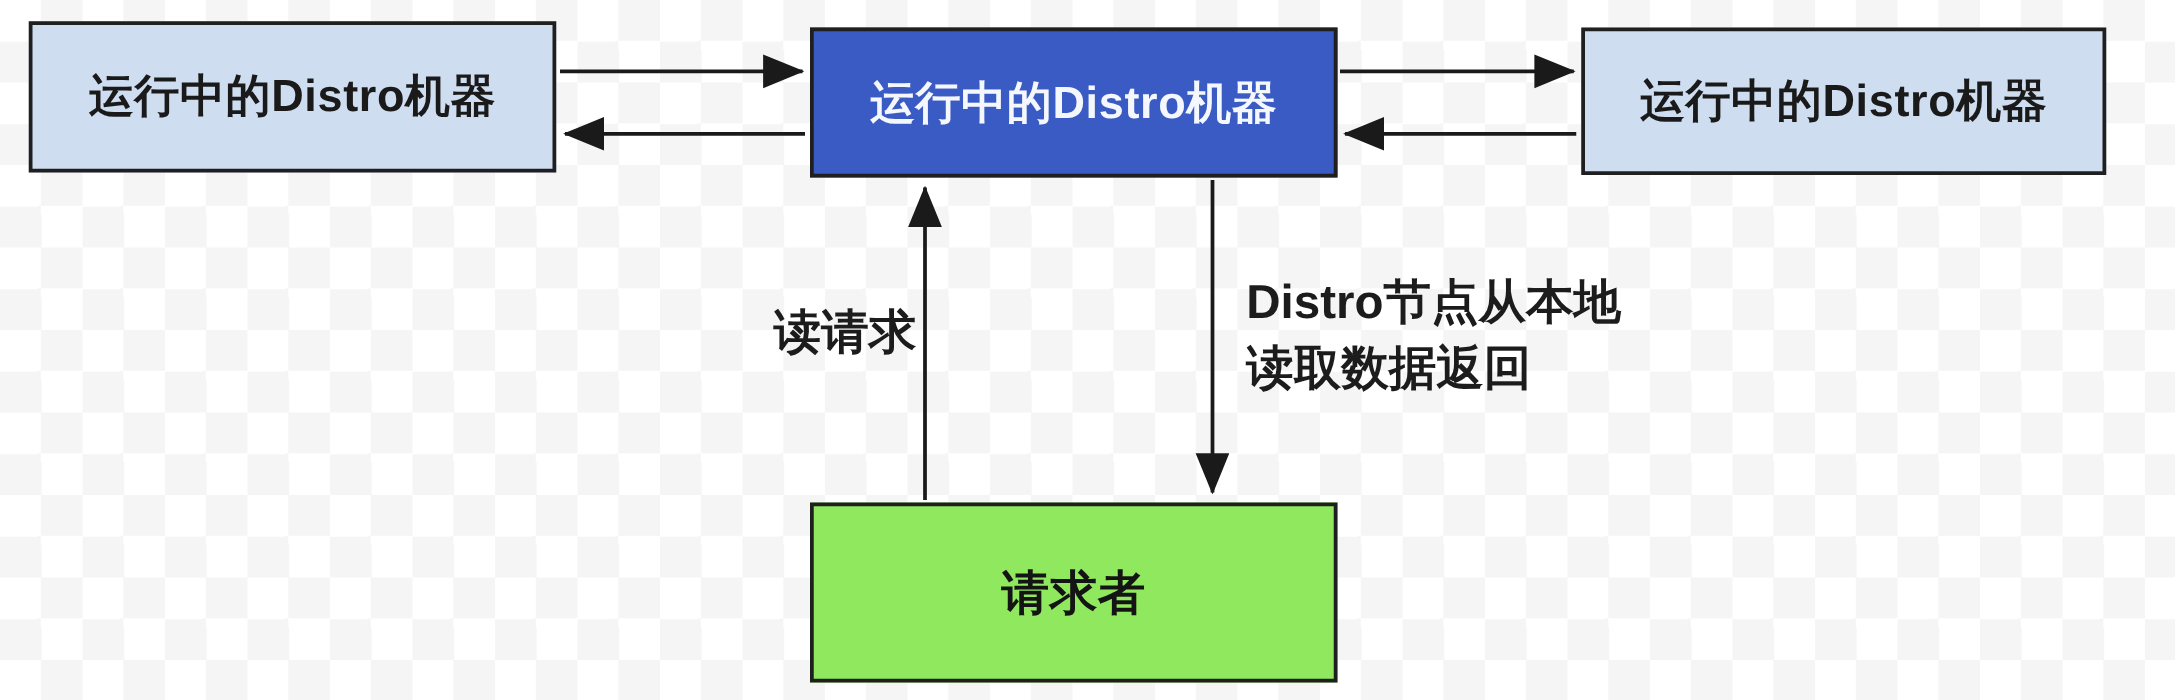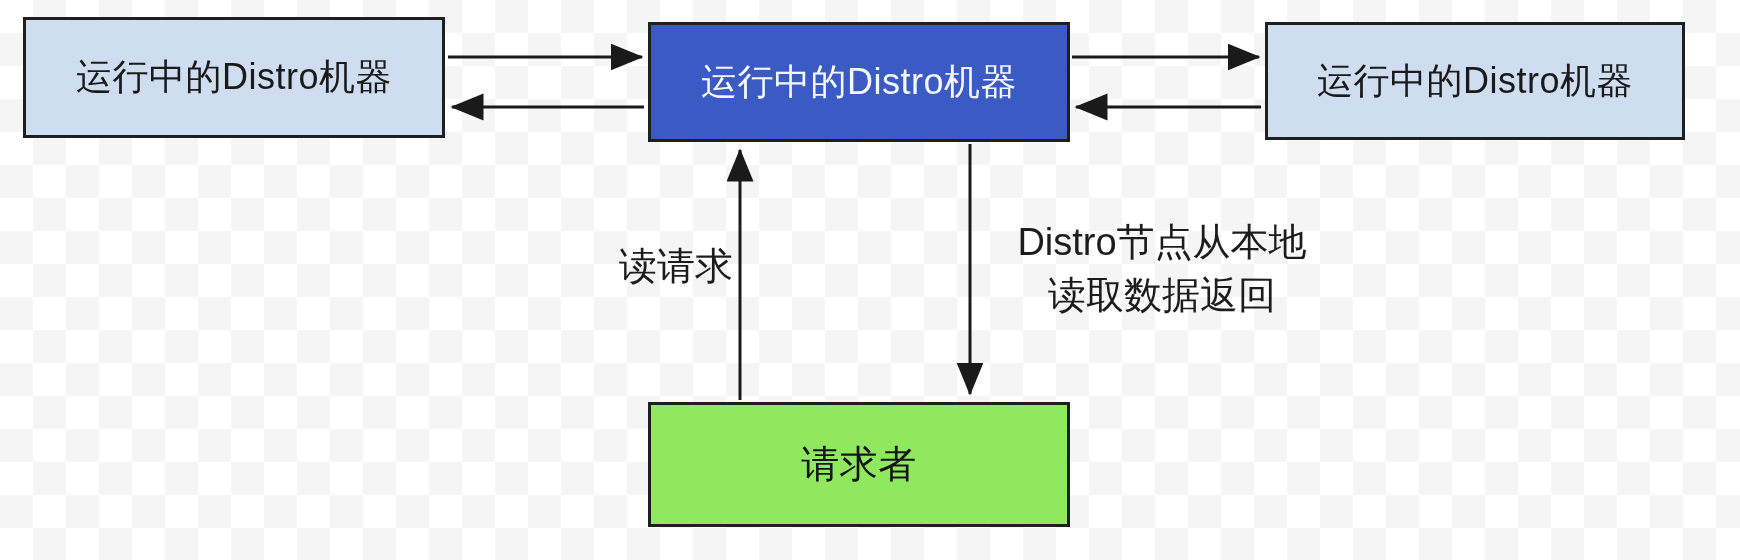--- a/index.html
+++ b/index.html
@@ -12,45 +12,46 @@
   }
   .canvas {
     position: relative;
     width: 1740px;
     height: 560px;
     
     background-color: #ffffff;
     background-image: conic-gradient(#f5f5f6 90deg, #ffffff 90deg 180deg, #f5f5f6 180deg 270deg, #ffffff 270deg);
     background-size: 66px 66px;
     background-position: 0 0;
+    font-weight: bold;
   }
   .node {
     position: absolute;
     display: flex;
     align-items: center;
     justify-content: center;
     border: 3px solid #1f1f1f;
     box-sizing: border-box;
     font-size: 36px;
     letter-spacing: 0.5px;
     color: #1a1a1a;
     white-space: nowrap;
   }
   .node-distro-left   { left: 23px;   top: 17px;  width: 422px; height: 121px; }
   .node-distro-center { left: 648px;  top: 22px;  width: 422px; height: 120px; }
   .node-distro-right  { left: 1265px; top: 22px;  width: 420px; height: 118px; }
-  .node-requester     { left: 648px;  top: 402px; width: 422px; height: 125px; font-size: 38px; }
+  .node-requester     { left: 648px;  top: 402px; width: 422px; height: 144px; font-size: 38px; }
   .edge-label {
     position: absolute;
     color: #1c1c1c;
     font-size: 38px;
     line-height: 53px;
   }
   .label-read-request { left: 573px; top: 240px; width: 160px; text-align: right; }
-  .label-local-read   { left: 997px; top: 216px; width: 330px; text-align: center; }
+  .label-local-read   { left: 997px; top: 216px; width: 330px; text-align: left; }
   svg.arrows {
     position: absolute;
     left: 0;
     top: 0;
     pointer-events: none;
   }
   svg.arrows line {
     stroke: #1a1a1a;
     stroke-width: 3;
   }

